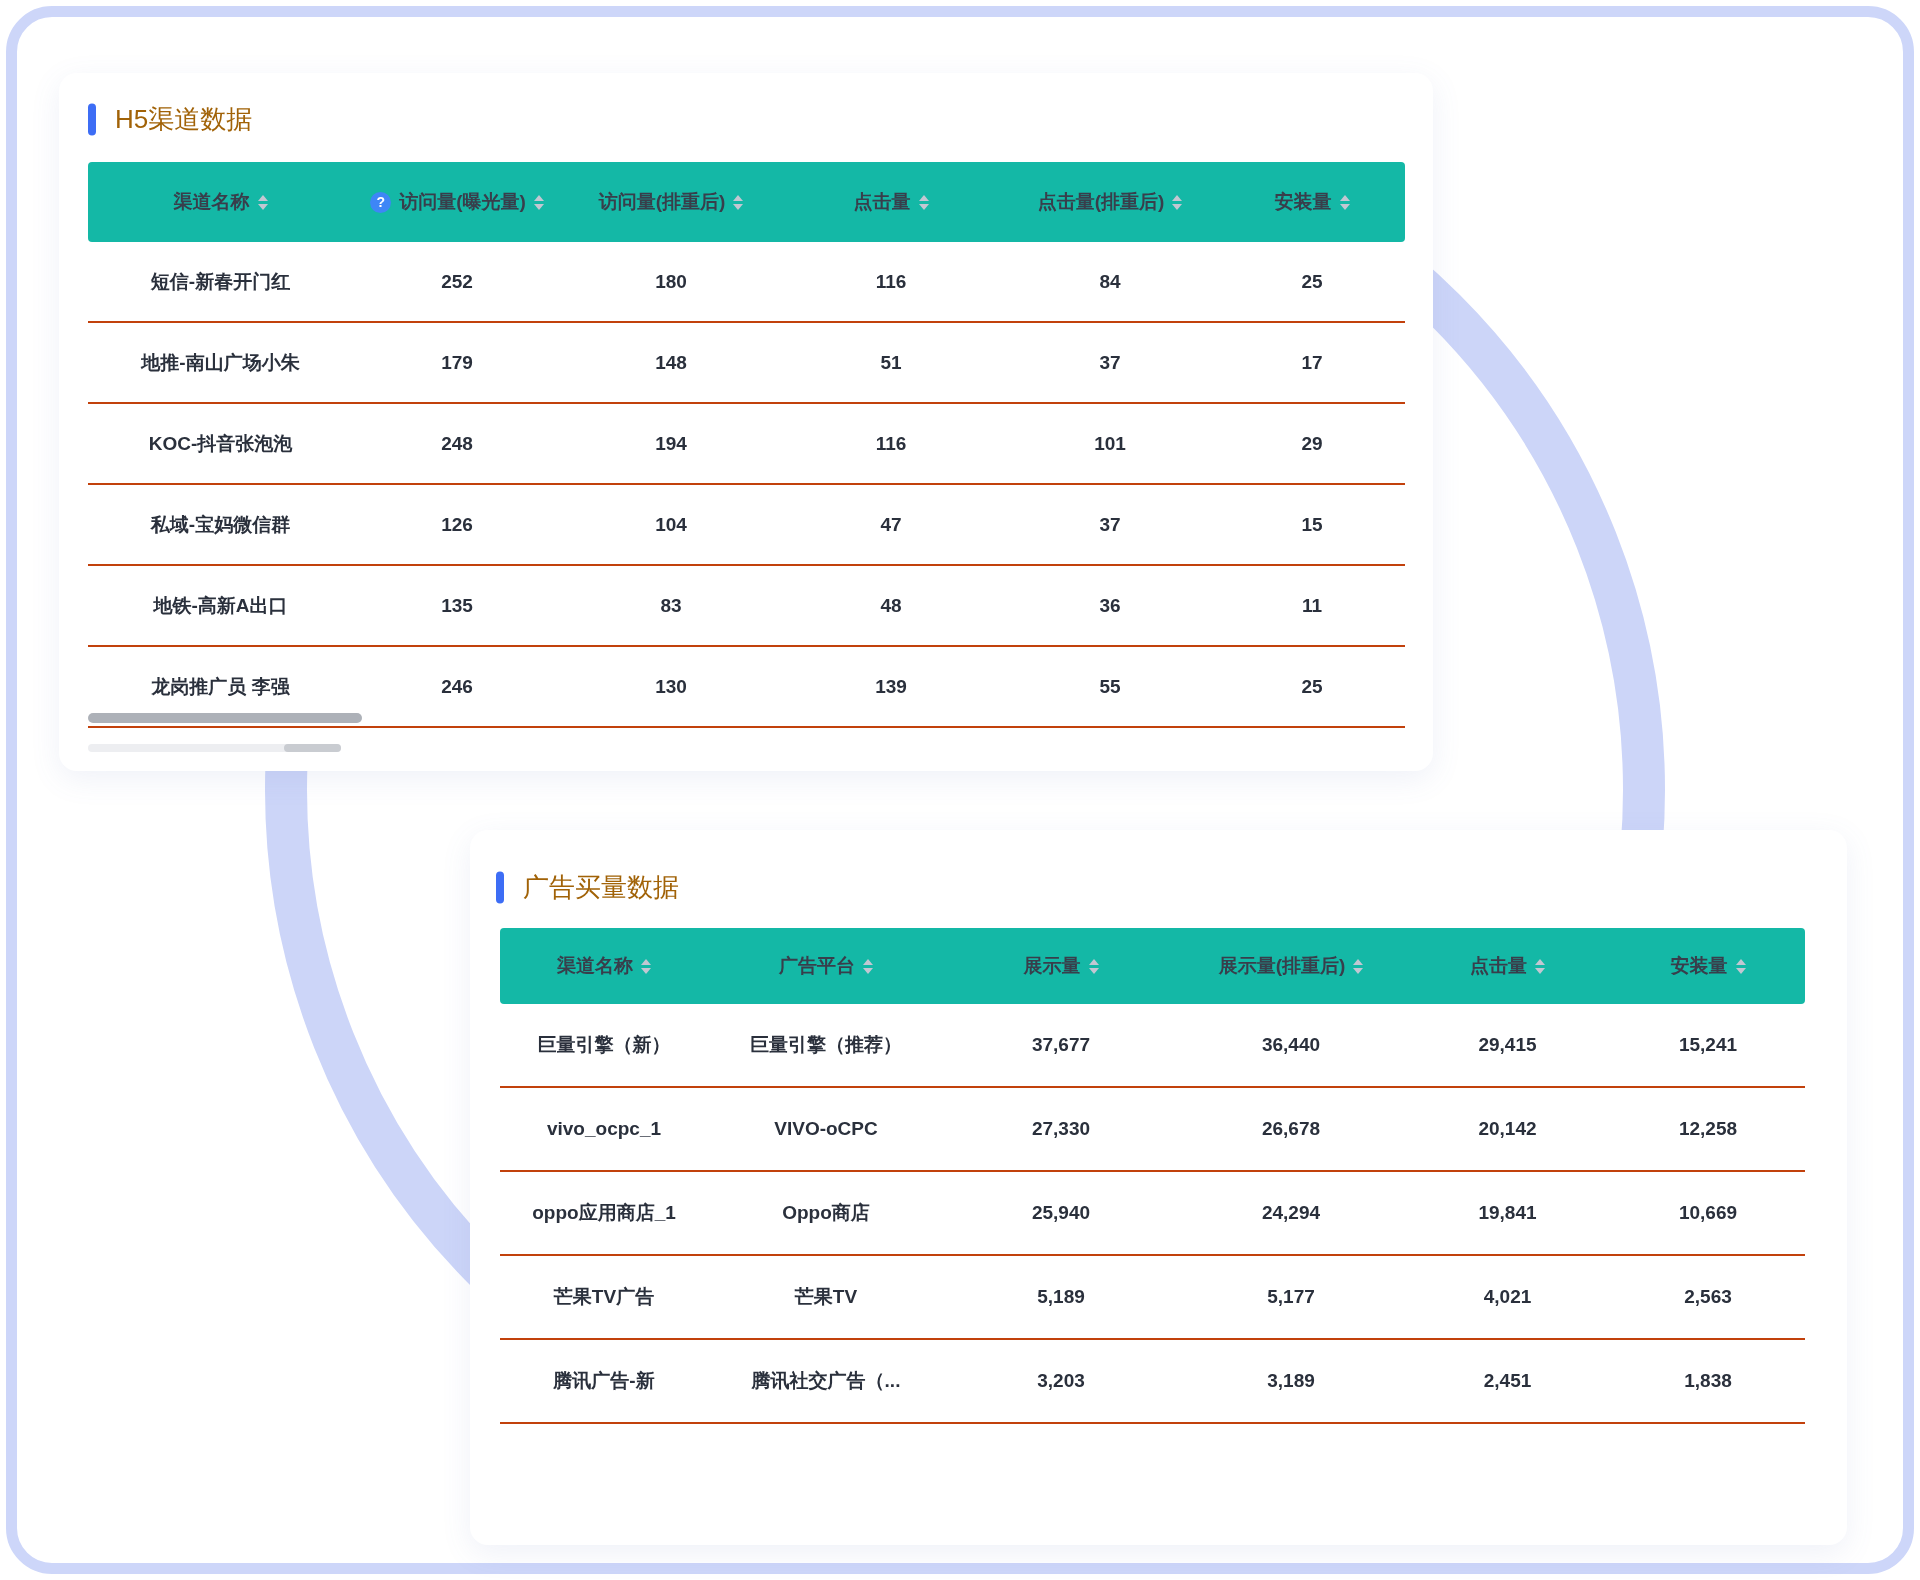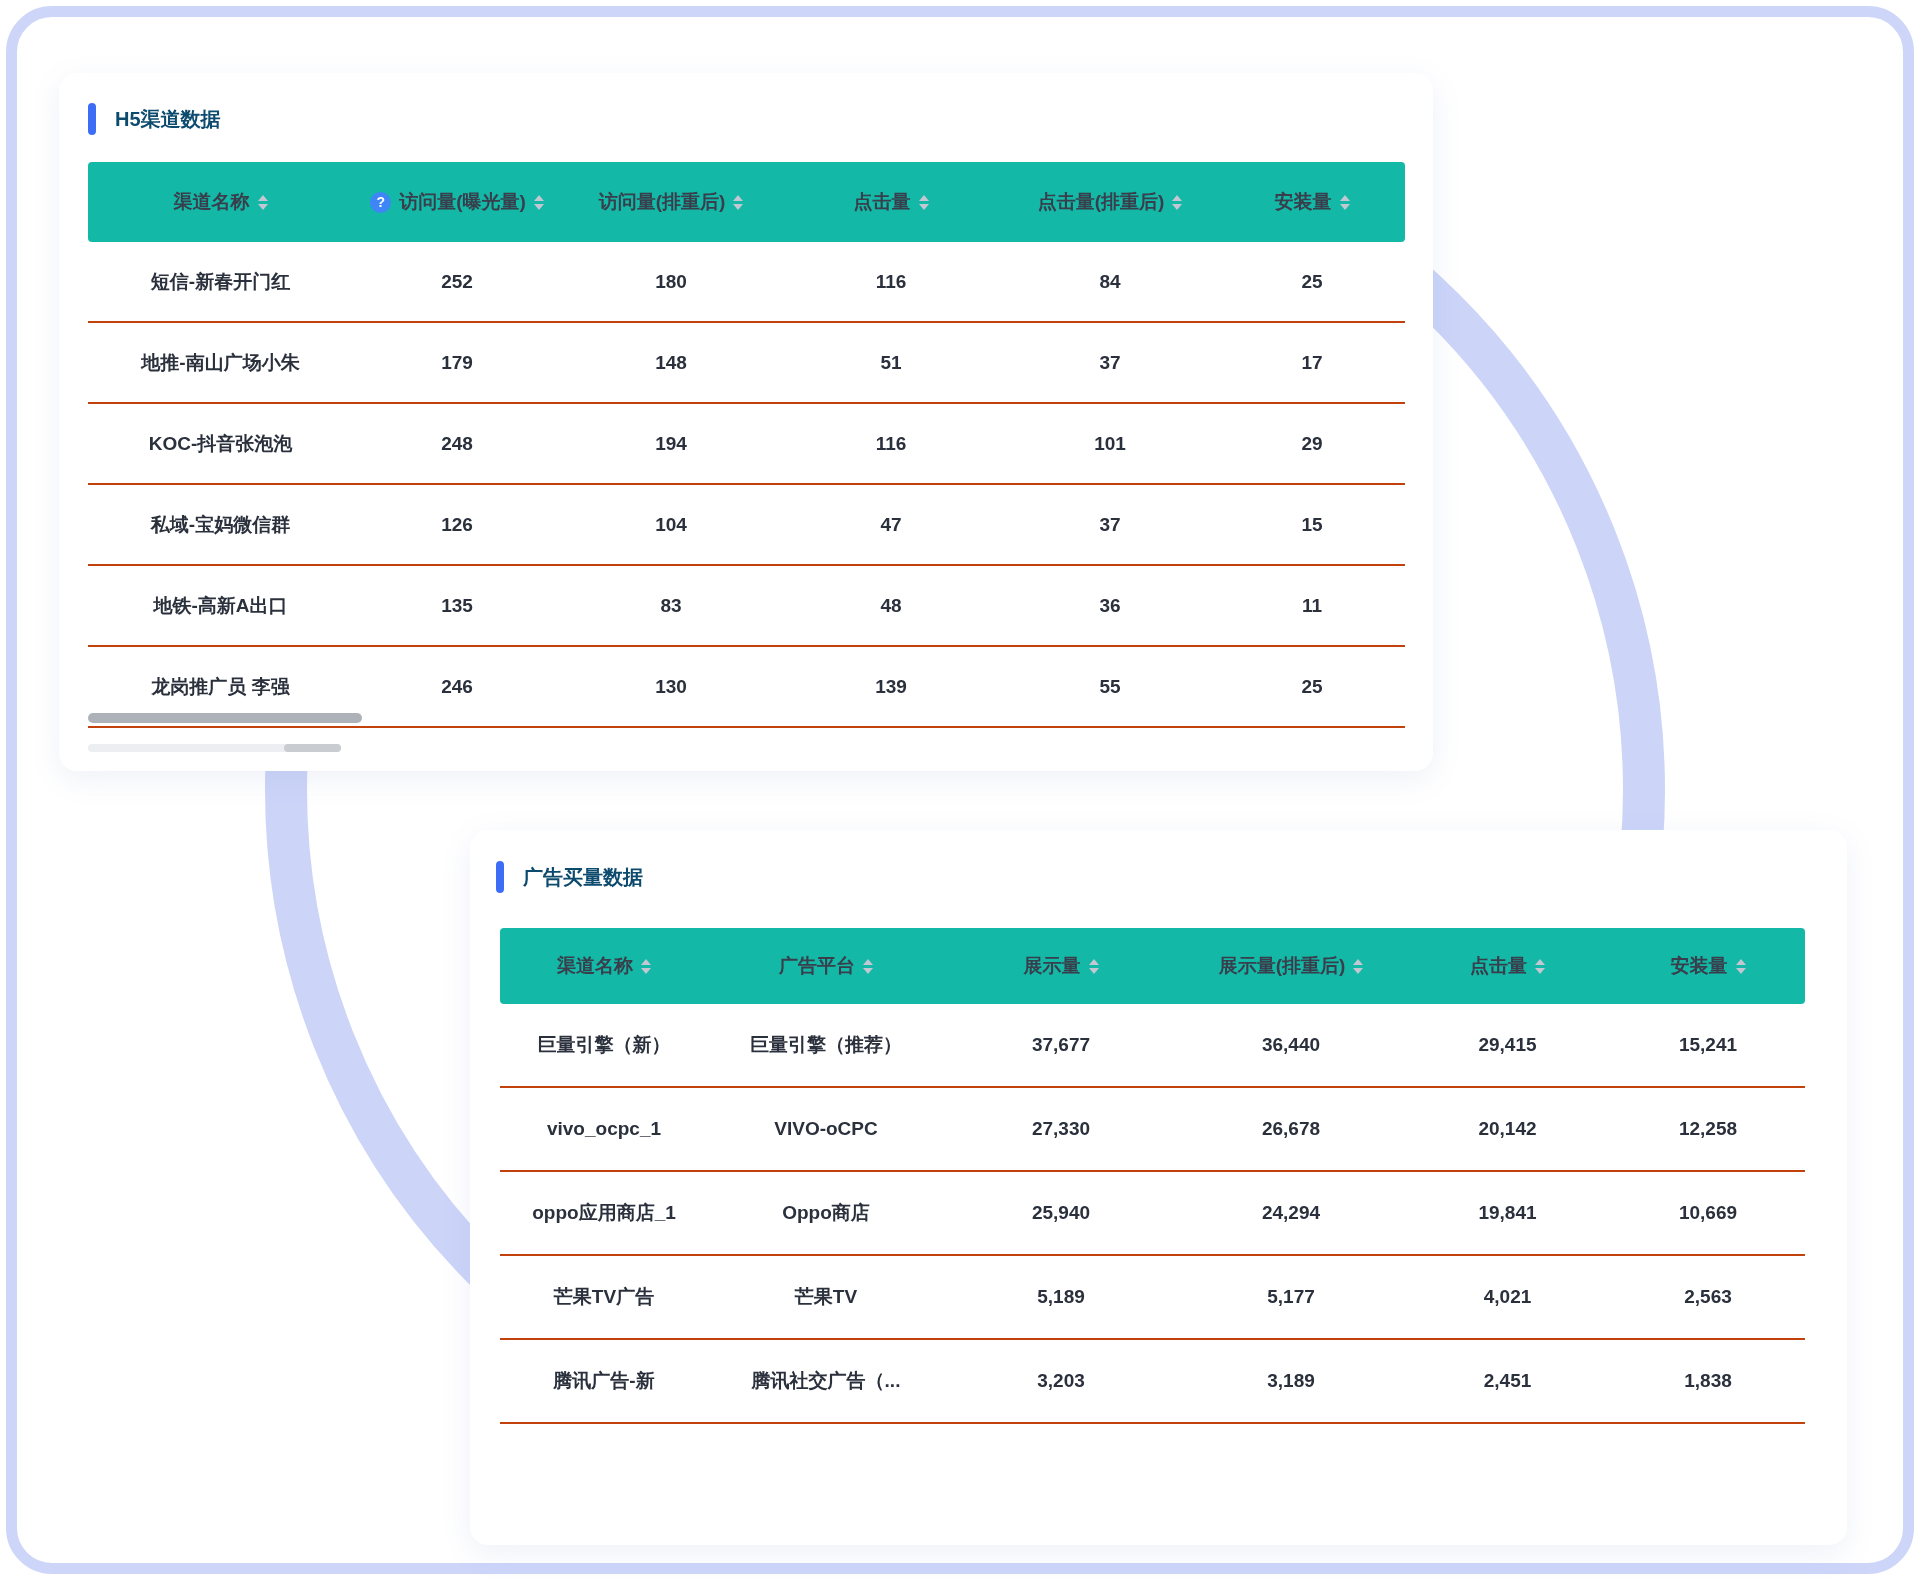--- a/index.html
+++ b/index.html
@@ -34,23 +34,23 @@
     position:absolute;
     background:#ffffff;
     border-radius:18px;
     box-shadow:0 8px 30px rgba(96,116,186,0.10);
   }
   #card-h5 { left:59px;  top:73px;  width:1374px; height:698px; z-index:3; overflow:hidden; }
   #card-ad { left:470px; top:830px; width:1377px; height:715px; z-index:4; overflow:hidden; }
 
   .card-title { position:absolute; display:flex; align-items:center; }
   #card-h5 .card-title { left:29px; top:100px; transform:translateY(-50%); top:46px; }
-  #card-ad .card-title { left:26px; top:47px; transform:translateY(-50%); }
+  #card-ad .card-title { left:26px; top:57px; transform:translateY(-50%); }
   .accent-bar { width:8px; height:32px; border-radius:4px; background:#3D6DF5; margin-right:19px; }
-  .title-text { font-size:20px; font-weight:700; color:#0c4a6e; }
+  .title-text { font-size:26px; font-weight:400; color:#a16207; }
 
   .table { position:absolute; }
   #t1 { left:29px; top:89px; width:1317px; }
   #t2 { left:30px; top:98px; width:1305px; }
 
   .thead {
     display:grid; align-items:center;
     background:#14b8a6; border-radius:4px;
   }
   #t1 .thead { height:80px; }

